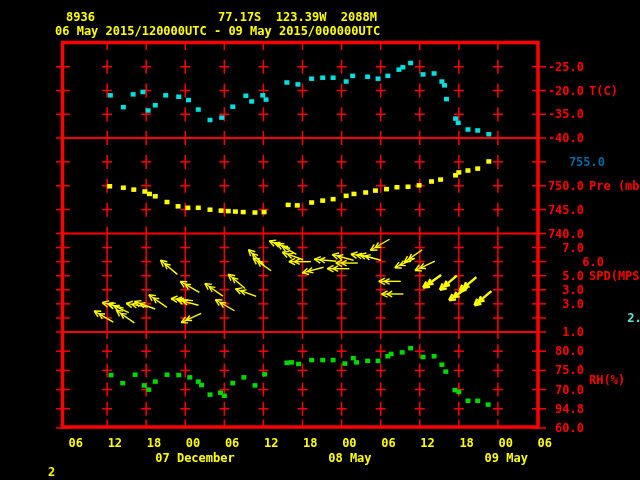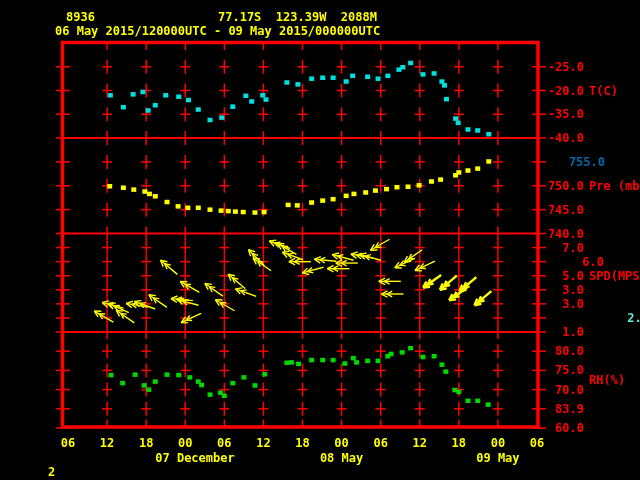--- a/index.html
+++ b/index.html
@@ -1,21 +1,21 @@
 <!DOCTYPE html>
 <html><head>
 <meta charset="utf-8">
 <style>
   html,body{margin:0;padding:0;background:#000;}
   .screen{position:relative;width:640px;height:480px;background:#000;overflow:hidden;
           font-family:"DejaVu Sans Mono","Liberation Mono",monospace;font-weight:bold;}
   .lbl{position:absolute;font-size:12px;line-height:14px;white-space:pre;text-align:right;}
   .yellow{color:#ffff00;}
   .right{text-align:right;}
-  .center{text-align:center;}
+  .center{text-align:right;}
   #plot{position:absolute;left:0;top:0;}
   #overlay{position:absolute;left:0;top:0;width:640px;height:480px;}
 </style>
 </head>
 <body>
 
 <div class="screen">
   <span class="lbl yellow" style="left:66px;top:10px;">8936</span>
   <span class="lbl yellow" style="left:218px;top:10px;">77.17S  123.39W  2088M</span>
   <span class="lbl yellow" style="left:55px;top:24px;">06 May 2015/120000UTC - 09 May 2015/000000UTC</span>
@@ -808,21 +808,21 @@
       <span class="lbl right" style="left: 536px; top: 255px; width: 48px; color: rgb(255, 0, 0); padding-left: 20px;">6.0</span>
       <span class="lbl right" style="left: 536px; top: 269px; width: 48px; color: rgb(255, 0, 0);">5.0</span>
       <span class="lbl right" style="left: 536px; top: 283px; width: 48px; color: rgb(255, 0, 0);">3.0</span>
       <span class="lbl right" style="left: 536px; top: 297px; width: 48px; color: rgb(255, 0, 0);">3.0</span>
       <span class="lbl right" style="left: 557px; top: 311px; width: 48px; color: #5eead4; padding-left: 44px;">2.0</span>
       <span class="lbl right" style="left: 536px; top: 325px; width: 48px; color: rgb(255, 0, 0);">1.0</span>
       <span class="lbl left" style="left: 589px; top: 269px; color: rgb(255, 0, 0);">SPD(MPS)</span>
       <span class="lbl right" style="left: 536px; top: 344px; width: 48px; color: rgb(255, 0, 0);">80.0</span>
       <span class="lbl right" style="left: 536px; top: 363px; width: 48px; color: rgb(255, 0, 0);">75.0</span>
       <span class="lbl right" style="left: 536px; top: 383px; width: 48px; color: rgb(255, 0, 0);">70.0</span>
-      <span class="lbl right" style="left: 536px; top: 402px; width: 48px; color: rgb(255, 0, 0);">83.9</span>
+      <span class="lbl right" style="left: 536px; top: 402px; width: 48px; color: rgb(255, 0, 0);">94.8</span>
       <span class="lbl right" style="left: 536px; top: 421px; width: 48px; color: rgb(255, 0, 0);">60.0</span>
       <span class="lbl left" style="left: 589px; top: 373px; color: rgb(255, 0, 0);">RH(%)</span>
       <span class="lbl center" style="left: 53px; top: 436px; width: 30px; color: rgb(255, 255, 0);">06</span>
       <span class="lbl center" style="left: 92.0833px; top: 436px; width: 30px; color: rgb(255, 255, 0);">12</span>
       <span class="lbl center" style="left: 131.167px; top: 436px; width: 30px; color: rgb(255, 255, 0);">18</span>
       <span class="lbl center" style="left: 170.25px; top: 436px; width: 30px; color: rgb(255, 255, 0);">00</span>
       <span class="lbl center" style="left: 209.333px; top: 436px; width: 30px; color: rgb(255, 255, 0);">06</span>
       <span class="lbl center" style="left: 248.417px; top: 436px; width: 30px; color: rgb(255, 255, 0);">12</span>
       <span class="lbl center" style="left: 287.5px; top: 436px; width: 30px; color: rgb(255, 255, 0);">18</span>
       <span class="lbl center" style="left: 326.583px; top: 436px; width: 30px; color: rgb(255, 255, 0);">00</span>

